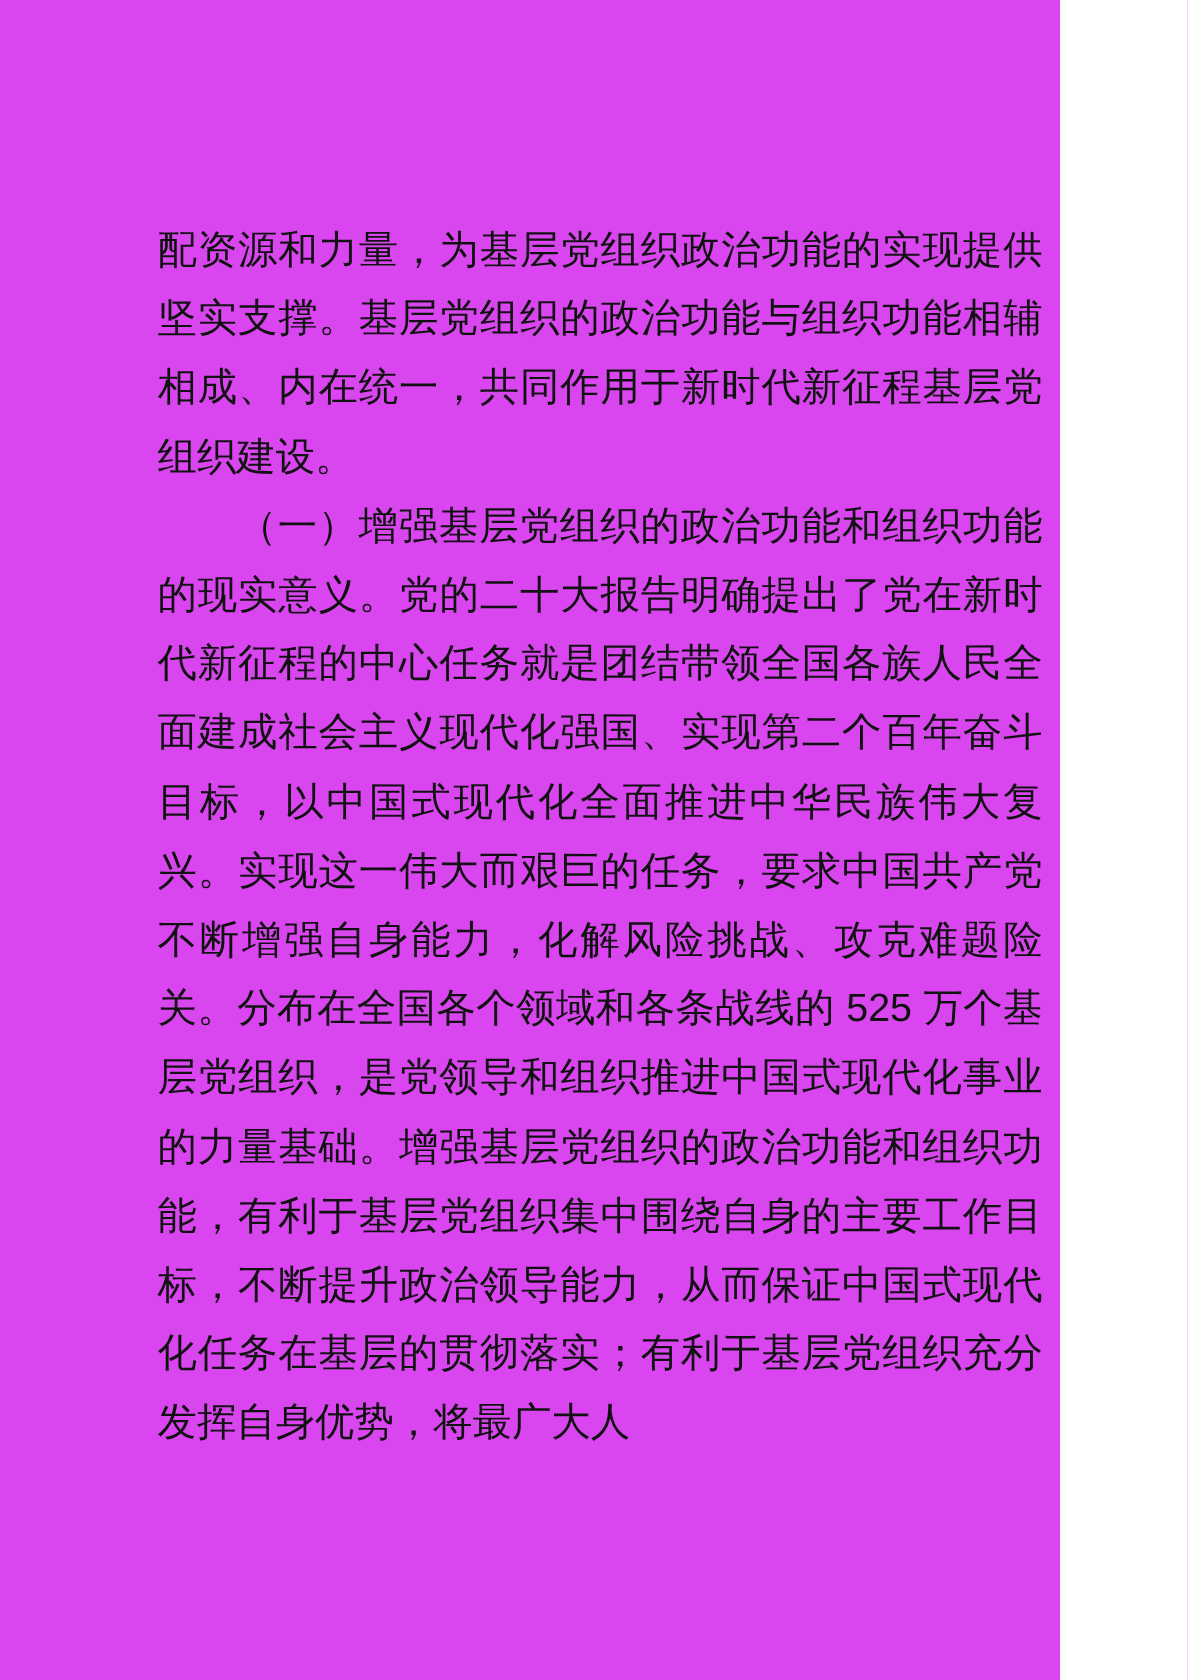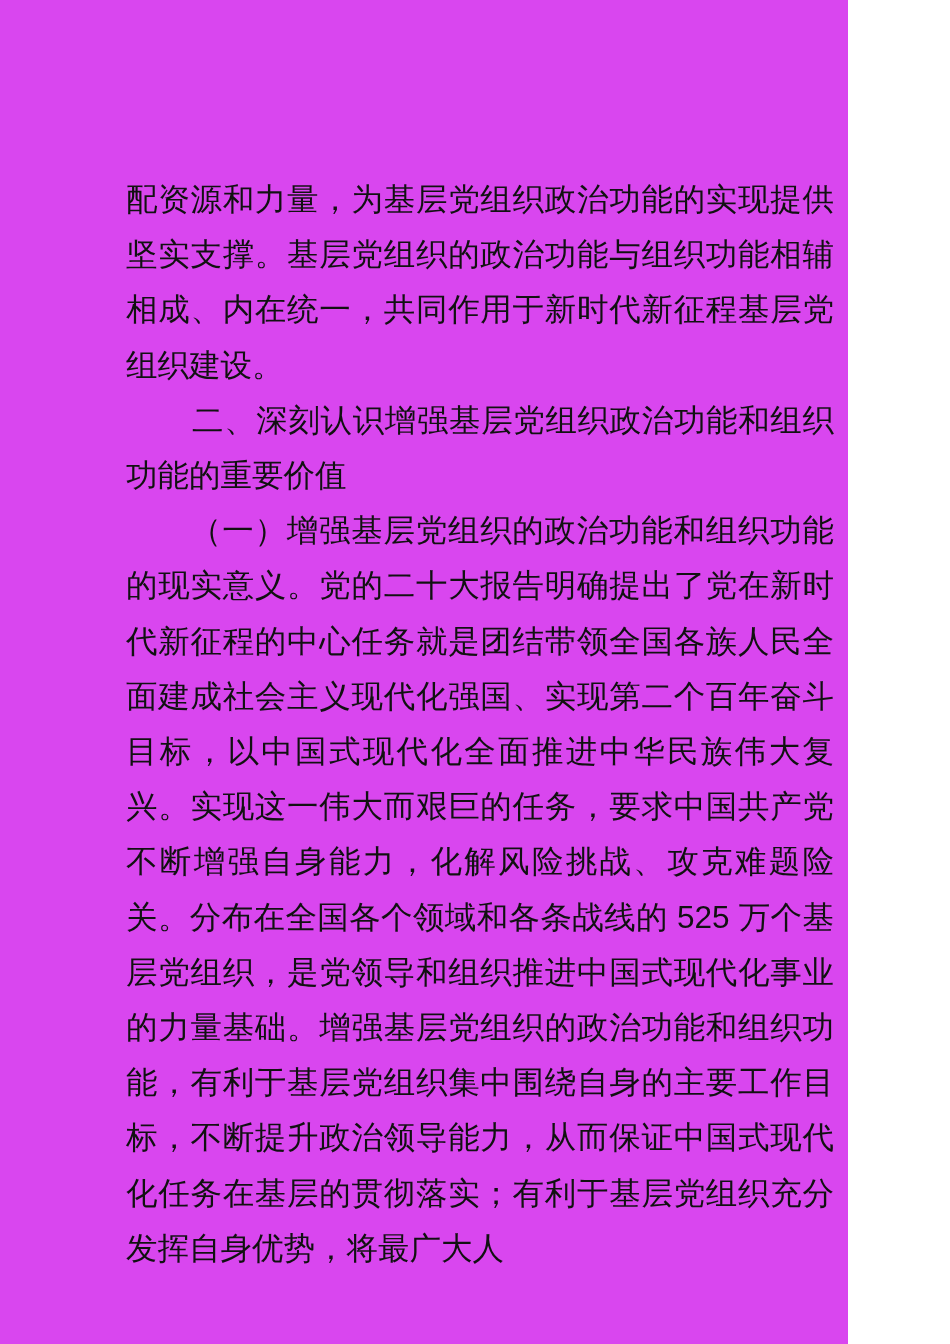--- a/index.html
+++ b/index.html
@@ -50,20 +50,19 @@
 </style>
 </head>
 <body>
 
 <div class="page">
 
   <div class="doc-body">
 
     <p class="para">配资源和力量，为基层党组织政治功能的实现提供坚实支撑。基层党组织的政治功能与组织功能相辅相成、内在统一，共同作用于新时代新征程基层党组织建设。</p>
 
-    <p class="para heading-indent">二、深刻认识增强基层党组织政治功能和组织功能的重要价值</p>
 
 
     <p class="para indent"><span class="bold-lead">（一）增强基层党组织的政治功能和组织功能的现实意义。</span><span>党的二十大报告明确提出了党在新时代新征程的中心任务就是团结带领全国各族人民全面建成社会主义现代化强国、实现第二个百年奋斗目标，以中国式现代化全面推进中华民族伟大复兴。实现这一伟大而艰巨的任务，要求中国共产党不断增强自身能力，化解风险挑战、攻克难题险关。分布在全国各个领域和各条战线的 525 万个基层党组织，是党领导和组织推进中国式现代化事业的力量基础。增强基层党组织的政治功能和组织功能，有利于基层党组织集中围绕自身的主要工作目标，不断提升政治领导能力，从而保证中国式现代化任务在基层的贯彻落实；有利于基层党组织充分发挥自身优势，将最广大人</span></p>
 
   </div>
 
 </div>
 
 </body></html>

